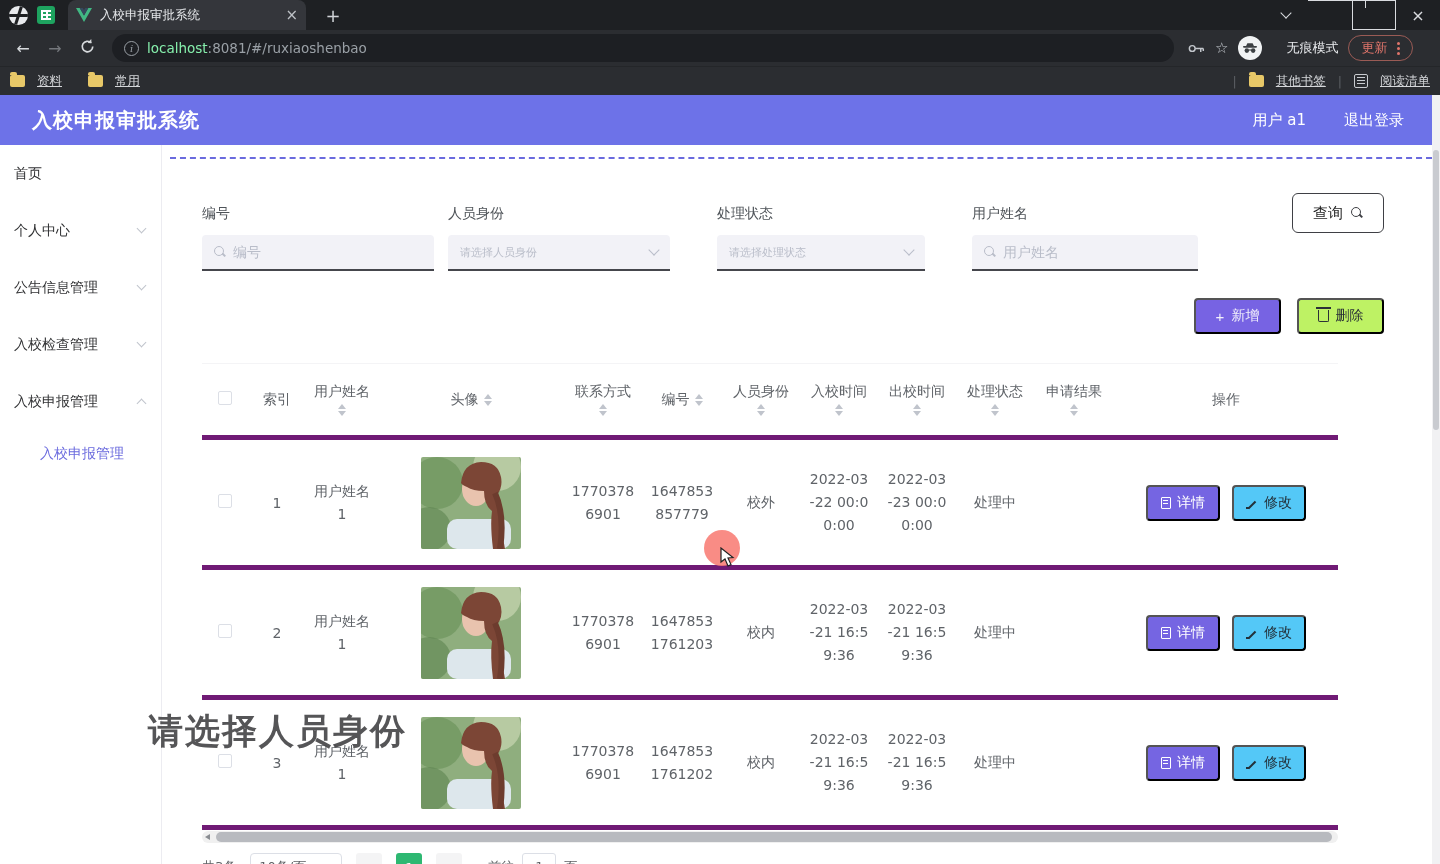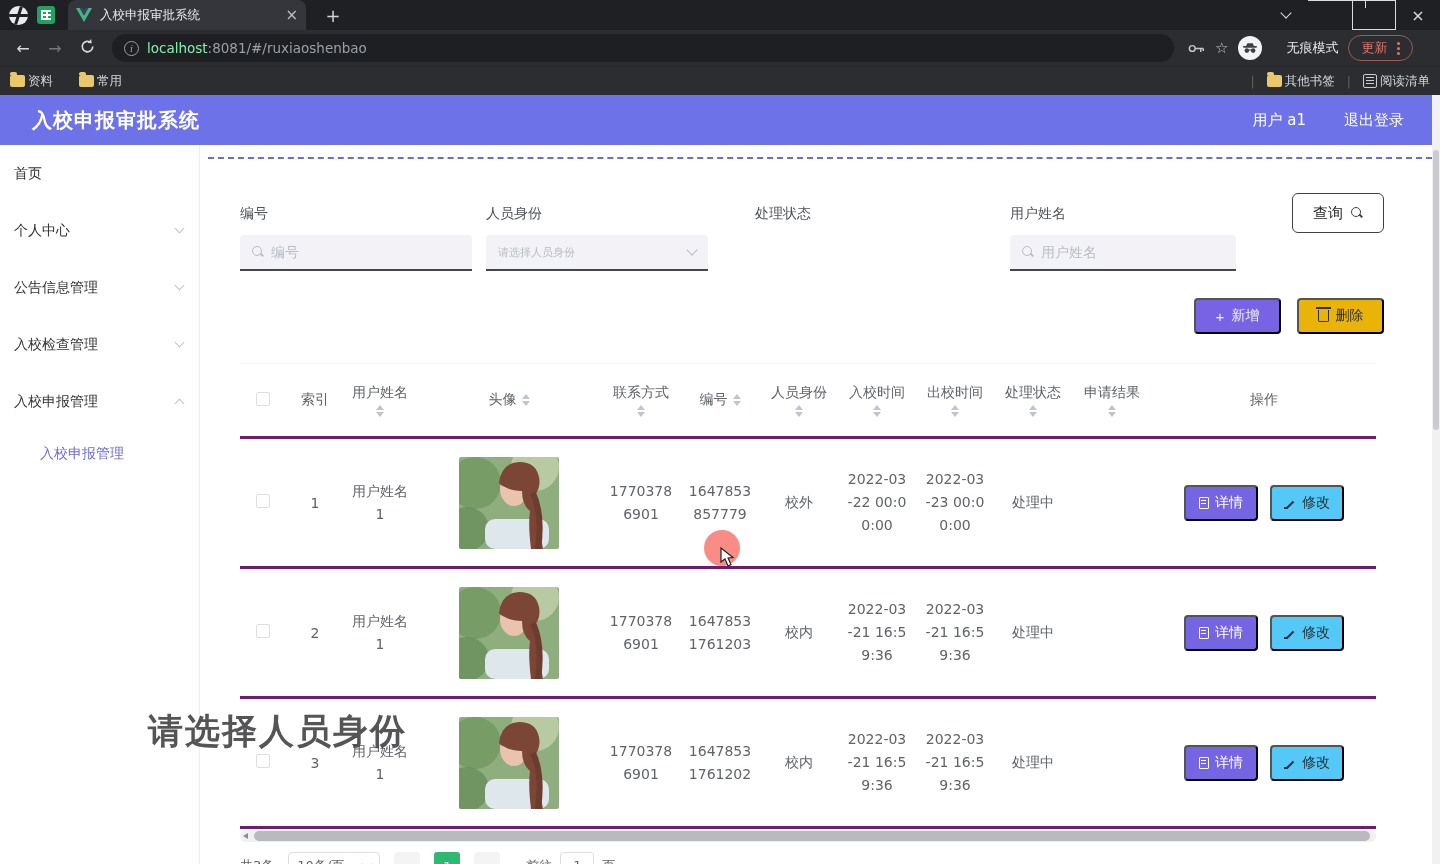--- a/index.html
+++ b/index.html
@@ -37,36 +37,36 @@
   .toolbar-right { display:flex; align-items:center; gap:10px; margin-left:8px; }
   .star { color:#c3c7cc; font-size:15px; }
   .incog { display:flex; align-items:center; gap:24px; }
   .incog-circle { width:24px; height:24px; border-radius:50%; background:#f1f3f4; display:flex; align-items:center; justify-content:center; }
   .incog-label { color:#eceef1; font-size:13px; }
   .update-pill { display:flex; align-items:center; gap:10px; border:1px solid #9a5b55; border-radius:14px; height:26px; padding:0 12px; color:#e0756b; font-size:13px; }
   .vdots { display:inline-flex; flex-direction:column; gap:2px; }
   .vdots i { width:3px; height:3px; border-radius:50%; background:#e0756b; }
 
   .bookmarks { height:29px; background:#2b2d31; border-top:1px solid #242629; display:flex; align-items:center; padding:0 10px; font-size:12.5px; color:#d5d7da; }
-  .bm-item { display:flex; align-items:center; gap:3px; margin-right:26px; }
+  .bm-item { display:flex; align-items:center; gap:12px; margin-right:26px;text-decoration:underline; }
   .folder { width:15px; height:12px; background:#e8c868; border-radius:2px; position:relative; }
   .folder:before { content:""; position:absolute; top:-3px; left:0; width:7px; height:3px; background:#e8c868; border-radius:2px 2px 0 0; }
   .bm-spacer { flex:1; }
   .bm-sep { color:#5c5f64; margin:0 12px; }
   .readlist-icon { width:14px; height:14px; border:1.4px solid #c9ccd0; border-radius:2px; position:relative; }
   .readlist-icon:before { content:""; position:absolute; left:2px; top:2px; right:2px; height:7px;
       background:linear-gradient(#c9ccd0 1.4px,transparent 1.4px) 0 0/100% 3px; }
 
   
   .app-header { height:50px; background:#6d72e8; display:flex; align-items:center; padding:0 36px 0 32px; color:#fff; }
   .app-title { font-size:20px; font-weight:bold; letter-spacing:1px; }
   .app-header-right { margin-left:auto; display:flex; gap:38px; font-size:15px; }
 
   .app-body { display:flex; height:719px; }
-  .sidebar { width:200px; background:#fff; border-right:1px solid #ececf1; flex:none; }
+  .sidebar { width:162px; background:#fff; border-right:1px solid #ececf1; flex:none; }
   .side-item { height:57px; display:flex; align-items:center; padding:0 16px 0 14px; font-size:14px; color:#303133; }
   .side-item .chev { margin-left:auto; width:7px; height:7px; border-right:1.4px solid #c0c4cc; border-bottom:1.4px solid #c0c4cc; transform:rotate(45deg); margin-top:-4px; }
   .side-item .chev.up { transform:rotate(-135deg); margin-top:4px; }
   .side-sub { height:48px; display:flex; align-items:center; padding-left:40px; font-size:14px; color:#6a6ade; }
 
   .content { flex:1; margin:12px 8px 0 8px; border-top:2px dashed #6a6ade; padding:44px 48px 0 32px; background:#fff; }
 
   .filters { display:flex; align-items:flex-start; }
   .fgroup { display:flex; flex-direction:column; }
   .fgroup .flabel { font-size:14px; color:#4e5358; line-height:20px; }
@@ -78,28 +78,28 @@
   .mag { width:12px; height:12px; position:relative; flex:none; }
   .mag:before { content:""; position:absolute; left:0; top:0; width:8px; height:8px; border:1.5px solid #b9bdc9; border-radius:50%; }
   .mag:after { content:""; position:absolute; left:8px; top:8px; width:4px; height:1.5px; background:#b9bdc9; transform:rotate(45deg); }
   .f1 { width:232px; } .f2 { width:222px; margin-left:14px; } .f3 { width:208px; margin-left:47px; } .f4 { width:226px; margin-left:47px; }
   .search-btn { margin-left:auto; margin-top:-10px; height:40px; min-width:92px; border:1px solid #3f4045; border-radius:6px; background:#fff; display:flex; align-items:center; justify-content:center; gap:8px; font-size:15px; color:#1f1f1f; }
   .search-btn .mag:before { border-color:#3f4045; } .search-btn .mag:after { background:#3f4045; }
 
   .action-row { display:flex; justify-content:flex-end; gap:16px; margin-top:27px; }
   .btn { height:36px; min-width:87px; border-radius:4px; display:flex; align-items:center; justify-content:center; gap:7px; font-size:14px; }
   .btn-add { background:#7763e3; color:#f2f0fb; }
-  .btn-del { background:#eab308; color:#2b3137; }
+  .btn-del { background:#bef264; color:#2b3137; }
   .plus-glyph { font-size:15px; line-height:1; }
   .trash { width:11px; height:12px; border:1.4px solid #2b3137; border-top:none; border-radius:0 0 2px 2px; position:relative; }
   .trash:before { content:""; position:absolute; left:-3px; top:-3px; width:15px; height:1.5px; background:#2b3137; }
 
   
   table.grid { width:1136px; margin-top:29px; border-collapse:collapse; table-layout:fixed; }
-  .grid th, .grid td { border-bottom:3px solid #701a75; text-align:center; vertical-align:middle; font-weight:normal; color:#5f6368; font-size:14px; padding:0; }
+  .grid th, .grid td { border-bottom:5px solid #701a75; text-align:center; vertical-align:middle; font-weight:normal; color:#5f6368; font-size:14px; padding:0; }
   .grid thead tr { height:74px; border-top:1px solid #f4f4f6; }
   .grid tbody tr { height:130px; }
   .hcell { display:flex; flex-direction:column; align-items:center; gap:3px; }
   .hcell.inline { flex-direction:row; justify-content:center; gap:5px; }
   .caret { display:inline-flex; flex-direction:column; gap:2px; }
   .caret i { width:0; height:0; border-left:4px solid transparent; border-right:4px solid transparent; }
   .caret .up { border-bottom:5px solid #c0c4cc; }
   .caret .dn { border-top:5px solid #c0c4cc; }
   .cbx { width:14px; height:14px; border:1px solid #dcdfe6; border-radius:2px; background:#fff; display:inline-block; }
   .wrapcell { width:63px; margin:0 auto; word-break:break-all; line-height:23px; }
@@ -280,20 +280,24 @@
       </div>
       <div class="fgroup f2">
         <span class="flabel">人员身份</span>
         <div class="field">
           <span class="ph">请选择人员身份</span>
           <span class="sel-chev"></span>
         </div>
       </div>
       <div class="fgroup f3">
         <span class="flabel">处理状态</span>
+        <div class="field">
+          <span class="ph">请选择处理状态</span>
+          <span class="sel-chev"></span>
+        </div>
       </div>
       <div class="fgroup f4">
         <span class="flabel">用户姓名</span>
         <div class="field">
           <span class="mag"></span>
           <input placeholder="用户姓名" style="">
         </div>
       </div>
       <button class="search-btn">
         <span>查询</span>

